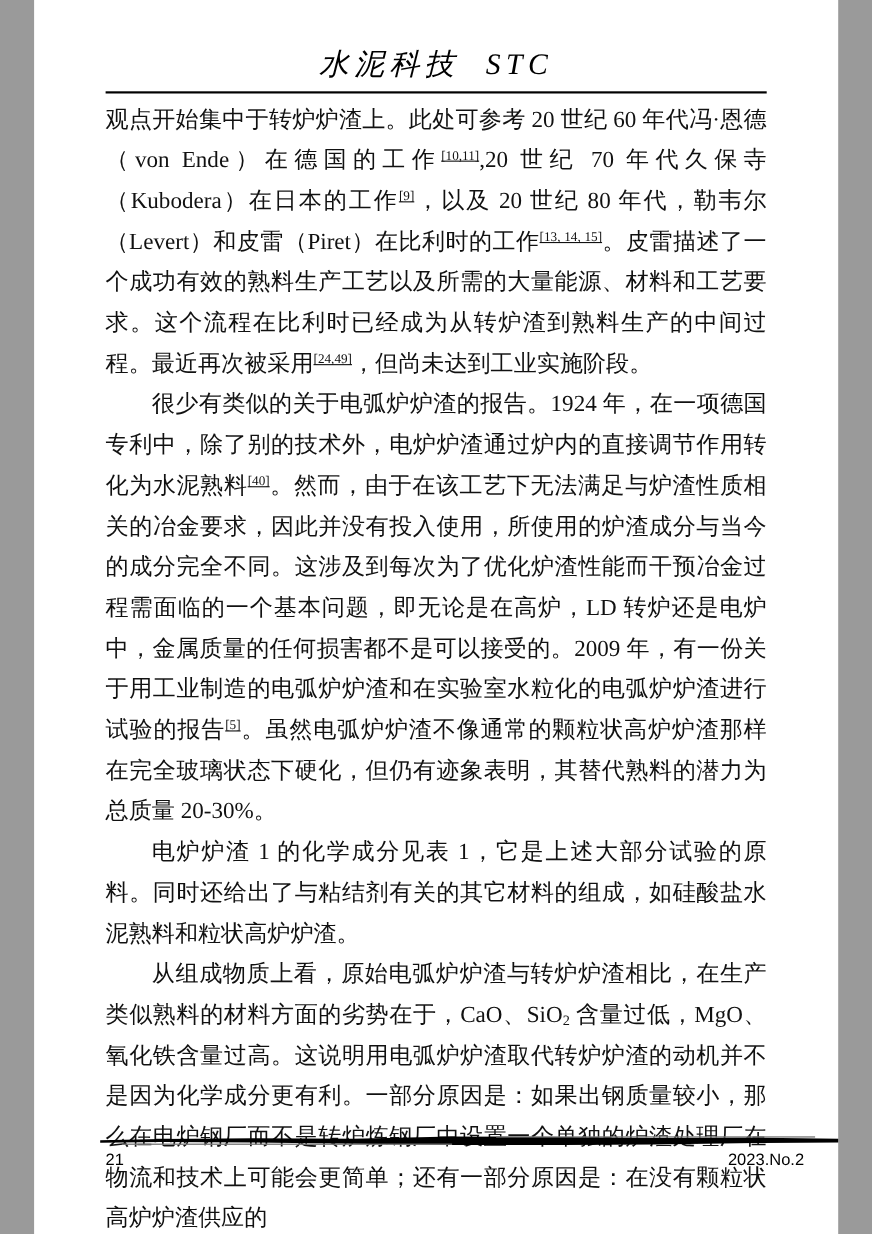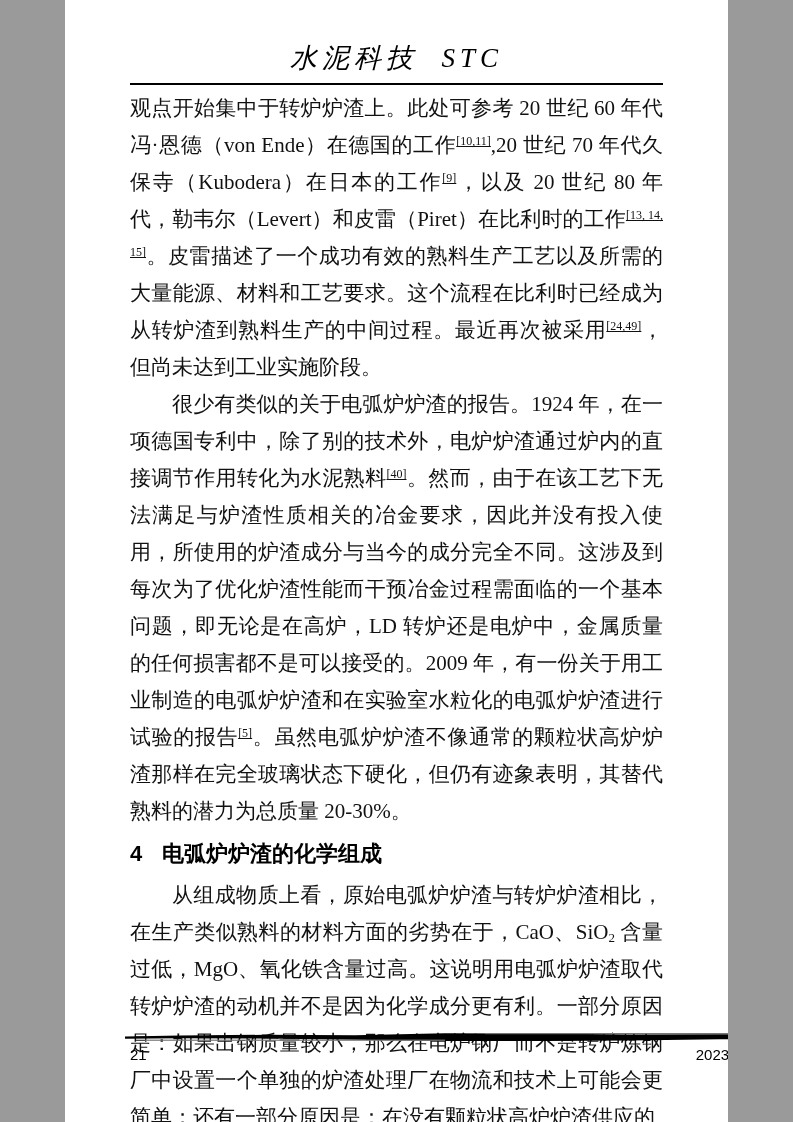--- a/index.html
+++ b/index.html
@@ -2,21 +2,21 @@
 <html><head>
 <meta charset="utf-8">
 <style>
   html, body {
     margin: 0;
     padding: 0;
     background: #9a9a9a;
   }
   .page {
     position: relative;
-    width: 663px;
+    width: 731px;
     height: 1122px;
     margin: 0 auto;
     background: #ffffff;
     color: #111111;
     font-family: "Liberation Serif", "DejaVu Serif", serif;
     overflow: hidden;
     box-sizing: border-box;
   }
   .header-title {
     padding-top: 42px;
@@ -116,21 +116,21 @@
 
 <div class="page">
 
   <div class="header-title">水泥科技  STC</div>
 
   <div class="header-rule"></div>
 
   <div class="content">
       <p class="para">观点开始集中于转炉炉渣上。此处可参考 20 世纪 60 年代冯·恩德（von Ende）在德国的工作<sup>[10,11]</sup>,20 世纪 70 年代久保寺（Kubodera）在日本的工作<sup>[9]</sup>，以及 20 世纪 80 年代，勒韦尔（Levert）和皮雷（Piret）在比利时的工作<sup>[13, 14, 15]</sup>。皮雷描述了一个成功有效的熟料生产工艺以及所需的大量能源、材料和工艺要求。这个流程在比利时已经成为从转炉渣到熟料生产的中间过程。最近再次被采用<sup>[24,49]</sup>，但尚未达到工业实施阶段。</p>
       <p class="para indent">很少有类似的关于电弧炉炉渣的报告。1924 年，在一项德国专利中，除了别的技术外，电炉炉渣通过炉内的直接调节作用转化为水泥熟料<sup>[40]</sup>。然而，由于在该工艺下无法满足与炉渣性质相关的冶金要求，因此并没有投入使用，所使用的炉渣成分与当今的成分完全不同。这涉及到每次为了优化炉渣性能而干预冶金过程需面临的一个基本问题，即无论是在高炉，LD 转炉还是电炉中，金属质量的任何损害都不是可以接受的。2009 年，有一份关于用工业制造的电弧炉炉渣和在实验室水粒化的电弧炉炉渣进行试验的报告<sup>[5]</sup>。虽然电弧炉炉渣不像通常的颗粒状高炉炉渣那样在完全玻璃状态下硬化，但仍有迹象表明，其替代熟料的潜力为总质量 20-30%。</p>
-      <h2 class="section-heading"><span class="hnum">4</span><span>电弧炉炉渣的化学组成</span></h2>
+      <p class="para indent">电炉炉渣 1 的化学成分见表 1，它是上述大部分试验的原料。同时还给出了与粘结剂有关的其它材料的组成，如硅酸盐水泥熟料和粒状高炉炉渣。</p>
       <p class="para indent">从组成物质上看，原始电弧炉炉渣与转炉炉渣相比，在生产类似熟料的材料方面的劣势在于，CaO、SiO<sub>2</sub> 含量过低，MgO、氧化铁含量过高。这说明用电弧炉炉渣取代转炉炉渣的动机并不是因为化学成分更有利。一部分原因是：如果出钢质量较小，那么在电炉钢厂而不是转炉炼钢厂中设置一个单独的炉渣处理厂在物流和技术上可能会更简单；还有一部分原因是：在没有颗粒状高炉炉渣供应的</p>
     </div>
 
   <div class="footer">
     <svg class="footer-rule" viewBox="0 0 676 16" preserveAspectRatio="none">
       <polygon fill="#000000" points="
         0,6.5 55,5.5 140,4.8 230,5.2 320,3.2 420,3.6 505,4.6 595,4.2 676,5.2
         676,8.6 595,9.2 505,10.4 420,11.0 320,11.0 230,9.8 140,8.6 55,8.2 0,8.8"></polygon>
       <rect x="20" y="9.6" width="300" height="1.2" fill="#777777"></rect>
       <rect x="360" y="3.0" width="290" height="1.2" fill="#777777"></rect>

